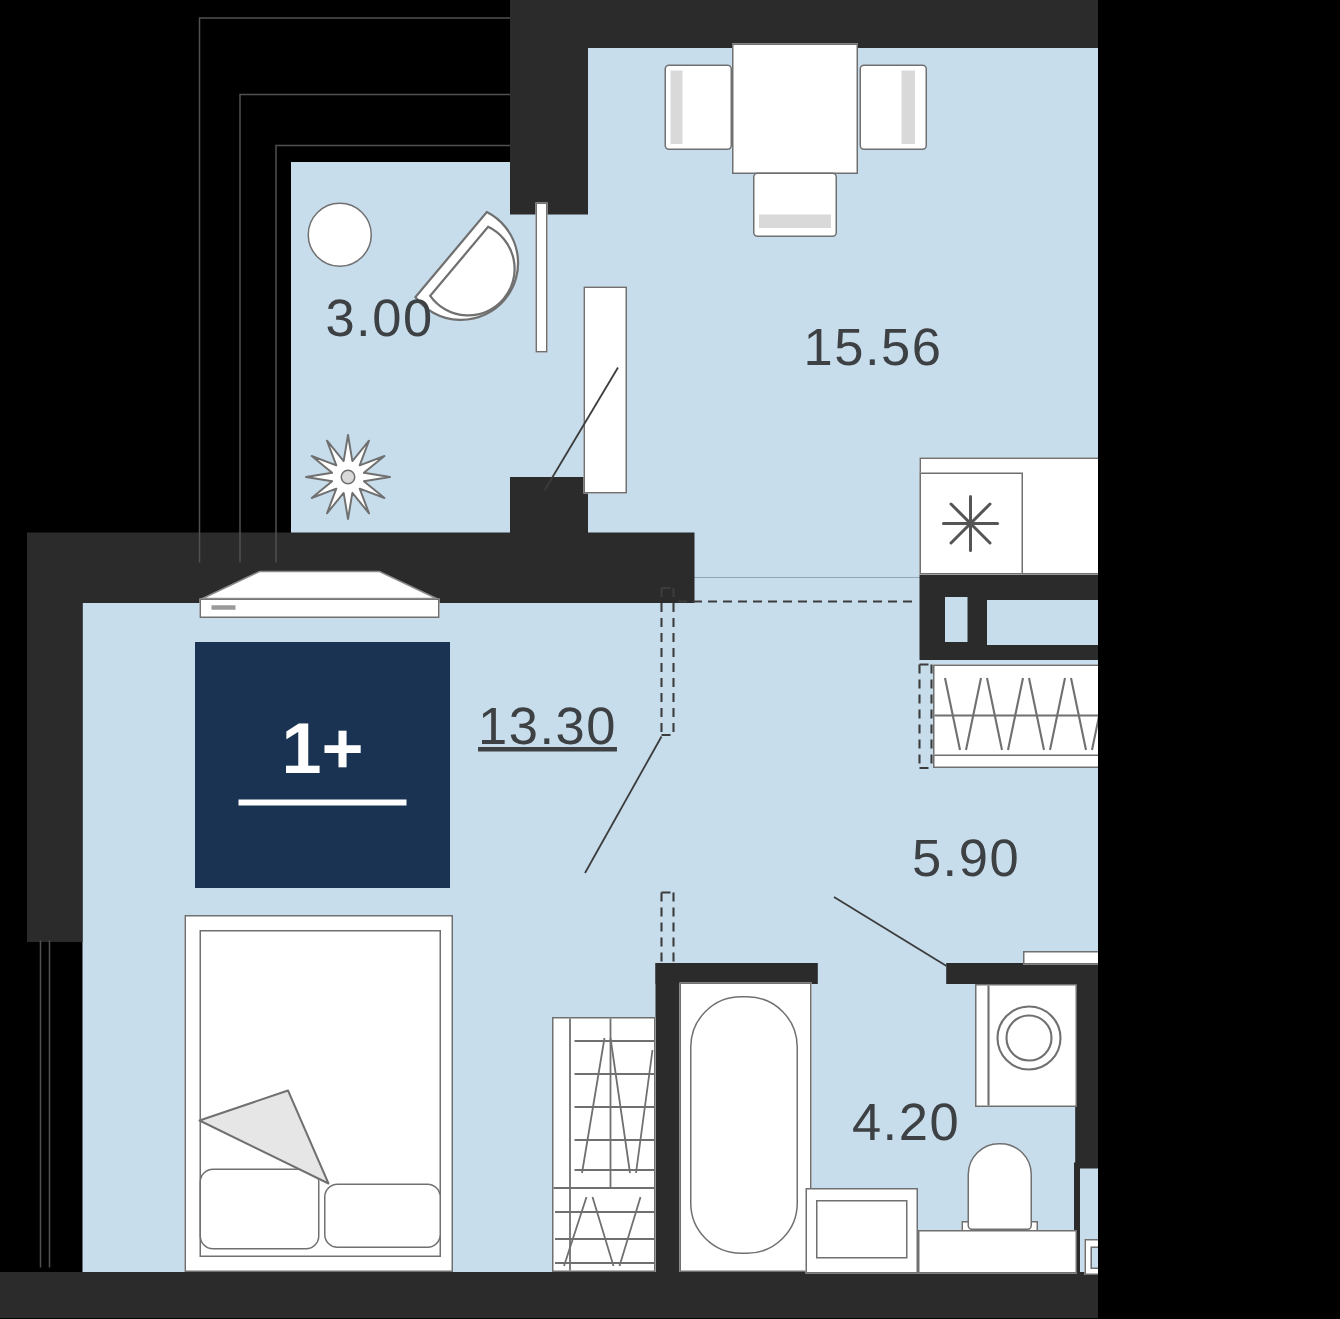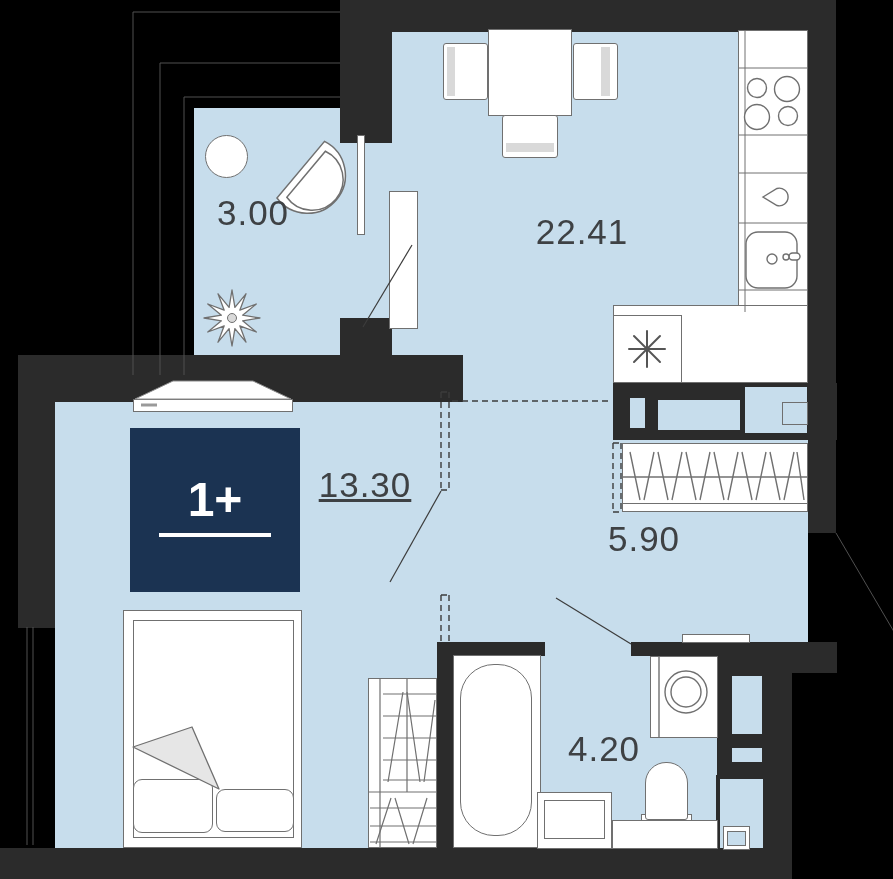--- a/index.html
+++ b/index.html
@@ -1,16 +1,16 @@
 <!DOCTYPE html>
 <html><head>
 <meta charset="utf-8">
 <style>
   html,body{margin:0;padding:0;background:#000;}
-  .canvas{position:relative;width:893px;height:879px;background:#000;overflow:hidden;
+  .canvas{position:relative;width:732px;height:879px;background:#000;overflow:hidden;
           font-family:"Liberation Sans",sans-serif;}
   .abs{position:absolute;}
   .room{position:absolute;background:#c7ddec;}
   .wall{position:absolute;background:#2b2b2b;}
   .furn{position:absolute;background:#fff;border:1.5px solid #707070;box-sizing:border-box;}
   .inset{position:absolute;background:#c7ddec;}
   .stripe{position:absolute;background:#d9d9d9;}
   .area-label{position:absolute;transform:translate(-50%,-50%);color:#3e4144;
               font-size:35px;letter-spacing:1px;white-space:nowrap;}
   .badge{position:absolute;left:130px;top:428px;width:170px;height:164px;background:#1b3352;
@@ -170,23 +170,23 @@
       <path d="M613,443 V512 M621,443 V512 M613,443 H621 M613,512 H621"></path>
     </g>
 
     <g stroke="#3c3c3c" stroke-width="1.2">
       <line x1="441" y1="491" x2="390" y2="582"></line>
       <line x1="556" y1="598" x2="631" y2="644"></line>
     </g>
   </svg>
 
   <div class="area-label" style="left:253px;top:213px;">3.00</div>
-  <div class="area-label" style="left:582px;top:232px;">22.41</div>
+  <div class="area-label" style="left:582px;top:232px;">15.56</div>
   <div class="area-label" style="left:365px;top:485px;text-decoration:underline;">13.30</div>
-  <div class="area-label" style="left:644px;top:539px;">5.90</div>
+  <div class="area-label" style="left:644px;top:573px;">5.90</div>
   <div class="area-label" style="left:604px;top:749px;">4.20</div>
 
   <div class="badge">
     <div class="type">1+</div>
     <div class="rule"></div>
   </div>
 
 </div>
 
 </body></html>

